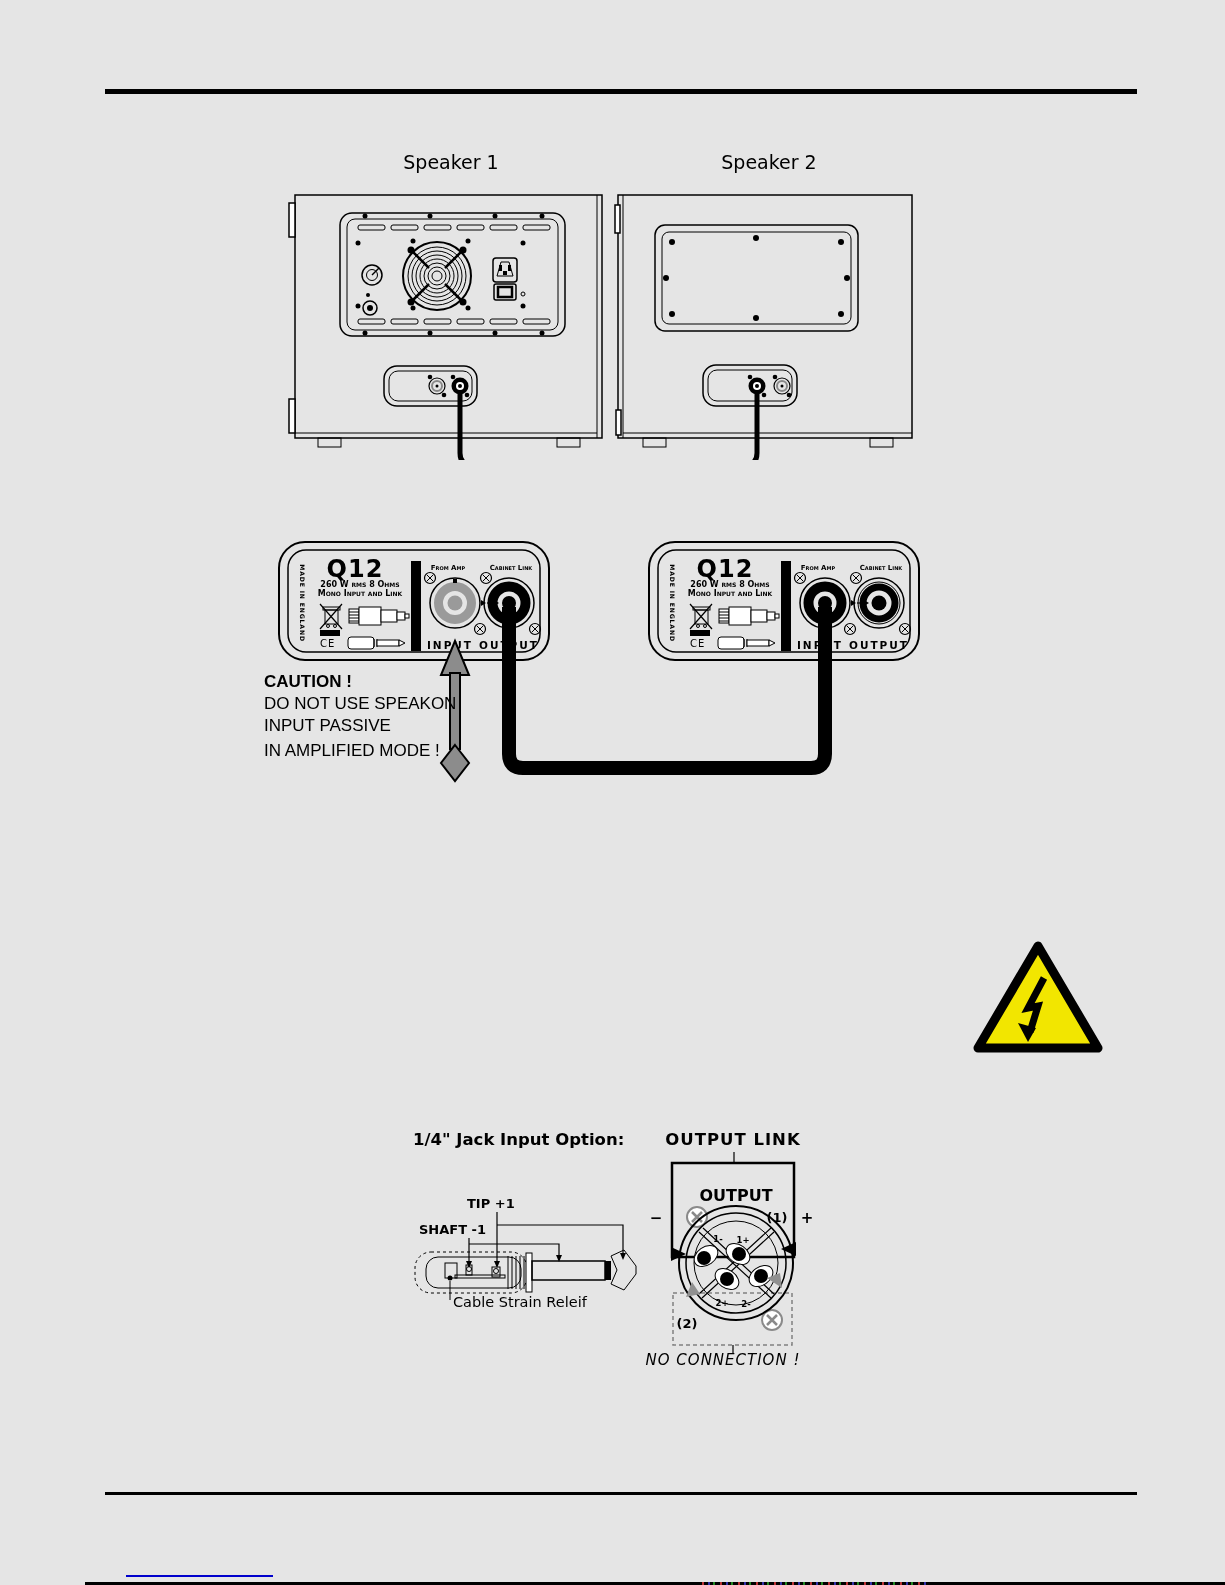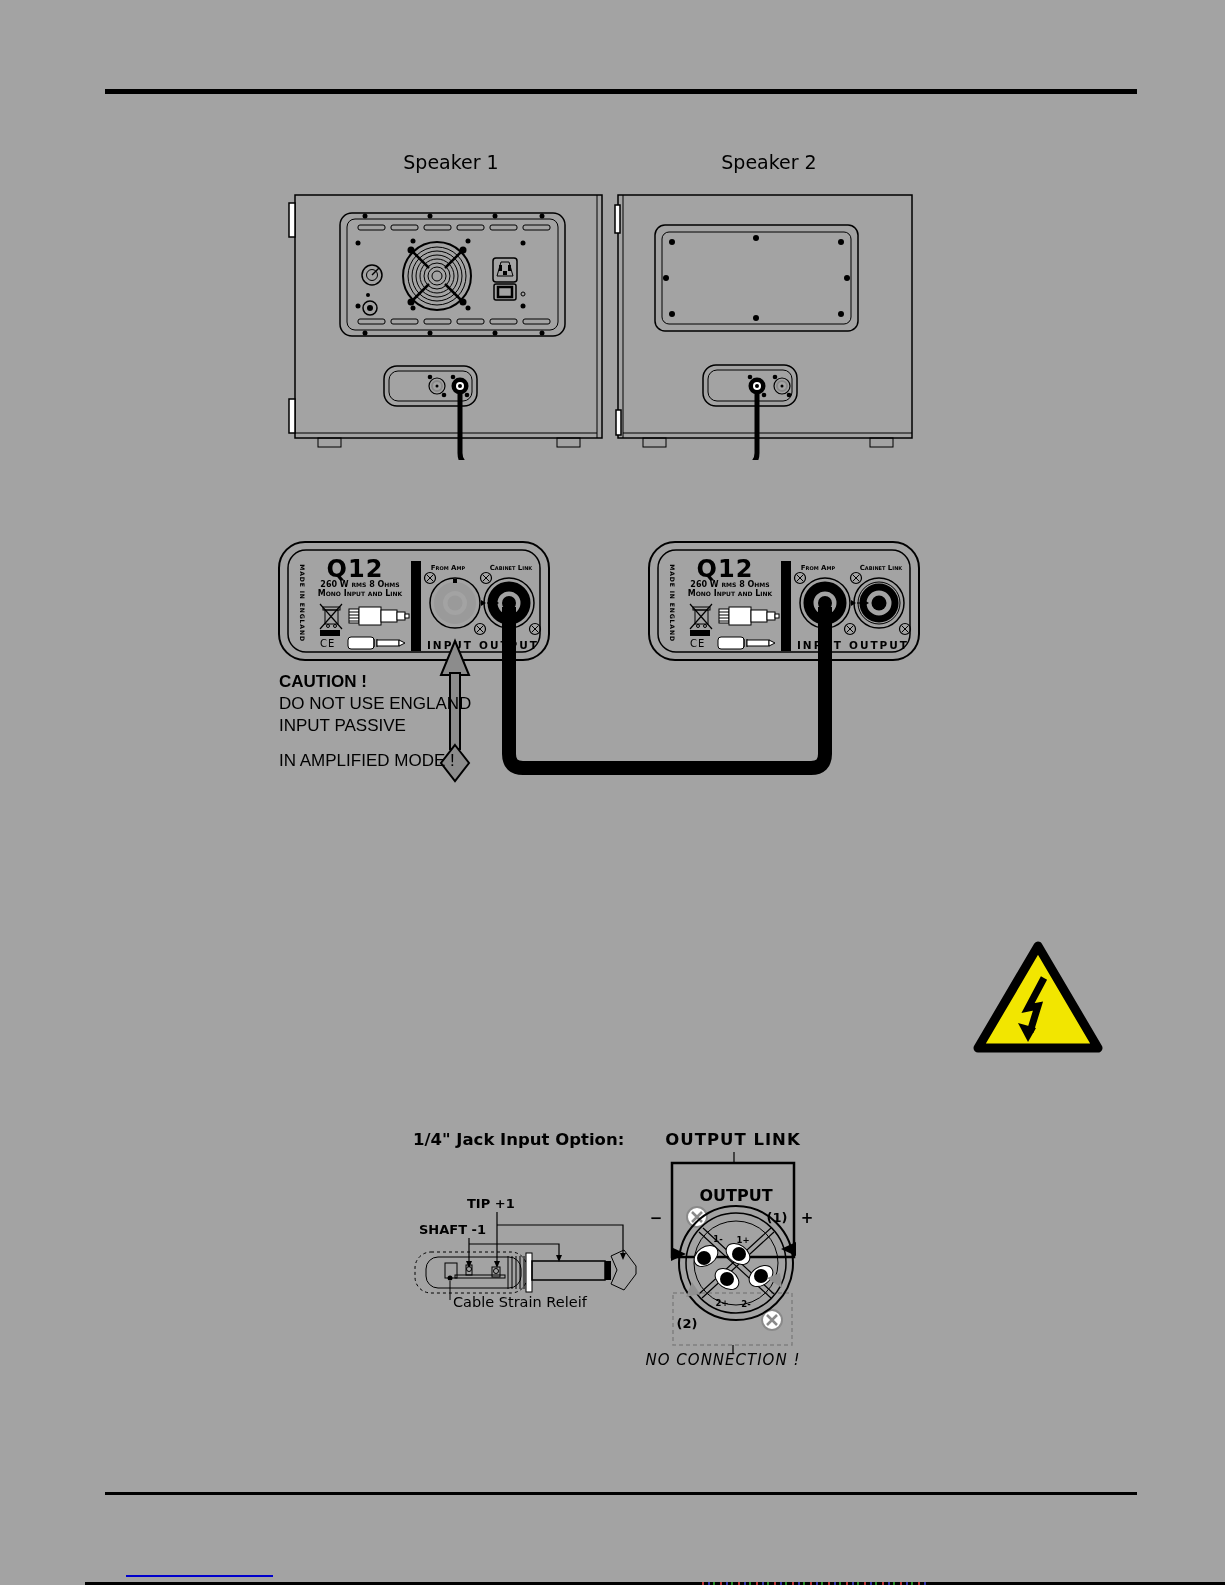--- a/index.html
+++ b/index.html
@@ -1,32 +1,32 @@
 <!DOCTYPE html>
 <html><head>
 <meta charset="utf-8">
 <style>
   html,body{margin:0;padding:0;background:#ffffff;}
-  #page{position:relative;width:1225px;height:1585px;background:#a3a3a3;overflow:hidden;
+  #page{position:relative;width:1225px;height:1585px;background:#e5e5e5;overflow:hidden;
         font-family:"DejaVu Sans",sans-serif;}
   .abs{position:absolute;}
   .hr{position:absolute;background:#000;}
   svg text{font-family:"DejaVu Sans",sans-serif;fill:#000;}
   .ln{fill:none;stroke:#000;stroke-width:1;}
   .ln12{fill:none;stroke:#000;stroke-width:1.2;}
   .ln15{fill:none;stroke:#000;stroke-width:1.5;}
   .ln2{fill:none;stroke:#000;stroke-width:2;}
   .ln25{fill:none;stroke:#000;stroke-width:2.5;}
   .wfill{fill:#fff;stroke:#000;stroke-width:1.5;}
   .dot{fill:#000;stroke:none;}
   .sc{font-variant:small-caps;font-weight:bold;}
-  #caution{position:absolute;left:279px;top:671px;width:200px;color:#000;
+  #caution{position:absolute;left:264px;top:671px;width:200px;color:#000;
            font-size:17px;line-height:22px;font-family:"Liberation Sans",sans-serif;}
   #caution .ttl{font-weight:bold;}
-  #caution .last{margin-top:13px;}
+  #caution .last{margin-top:3px;}
   #blue-line{position:absolute;left:126px;top:1575px;width:147px;height:2px;background:#0000cc;}
   #cutoff{position:absolute;left:85px;top:1582px;width:1140px;height:3px;background:#000;}
   #cutoff .fringe{position:absolute;left:612px;top:0;width:230px;height:3px;
      background:repeating-linear-gradient(90deg,#000 0 5px,#b33 5px 7px,#000 7px 11px,#33a 11px 13px,#000 13px 16px,#282 16px 18px);}
 </style>
 </head>
 <body>
 
 <div id="page">
 
@@ -279,21 +279,21 @@
 
     <g stroke="#000" stroke-width="2">
       <polygon points="195,106 181,140 209,140" fill="#8c8c8c"></polygon>
       <rect x="190" y="138" width="10" height="76" fill="#8c8c8c"></rect>
       <polygon points="195,210 209,228 195,246 181,228" fill="#8c8c8c"></polygon>
     </g>
   </svg>
 
   <div id="caution">
     <div class="ttl">CAUTION !</div>
-    <div>DO NOT USE ENGLAND</div>
+    <div>DO NOT USE SPEAKON</div>
     <div>INPUT PASSIVE</div>
     <div class="last">IN AMPLIFIED MODE !</div>
   </div>
 
   <svg class="abs" style="left:972px;top:938px;" width="136" height="120" viewBox="0 0 136 120">
     <path d="M66,8 L126,110 L6,110 Z" stroke="#000" stroke-width="9" stroke-linejoin="round" fill="#f2e600"></path>
     <g>
       <path d="M72,40 L56,70 L66,68 L58,94" fill="none" stroke="#000" stroke-width="7"></path>
       <polygon points="56,104 46,85 64,90" fill="#000"></polygon>
     </g>

